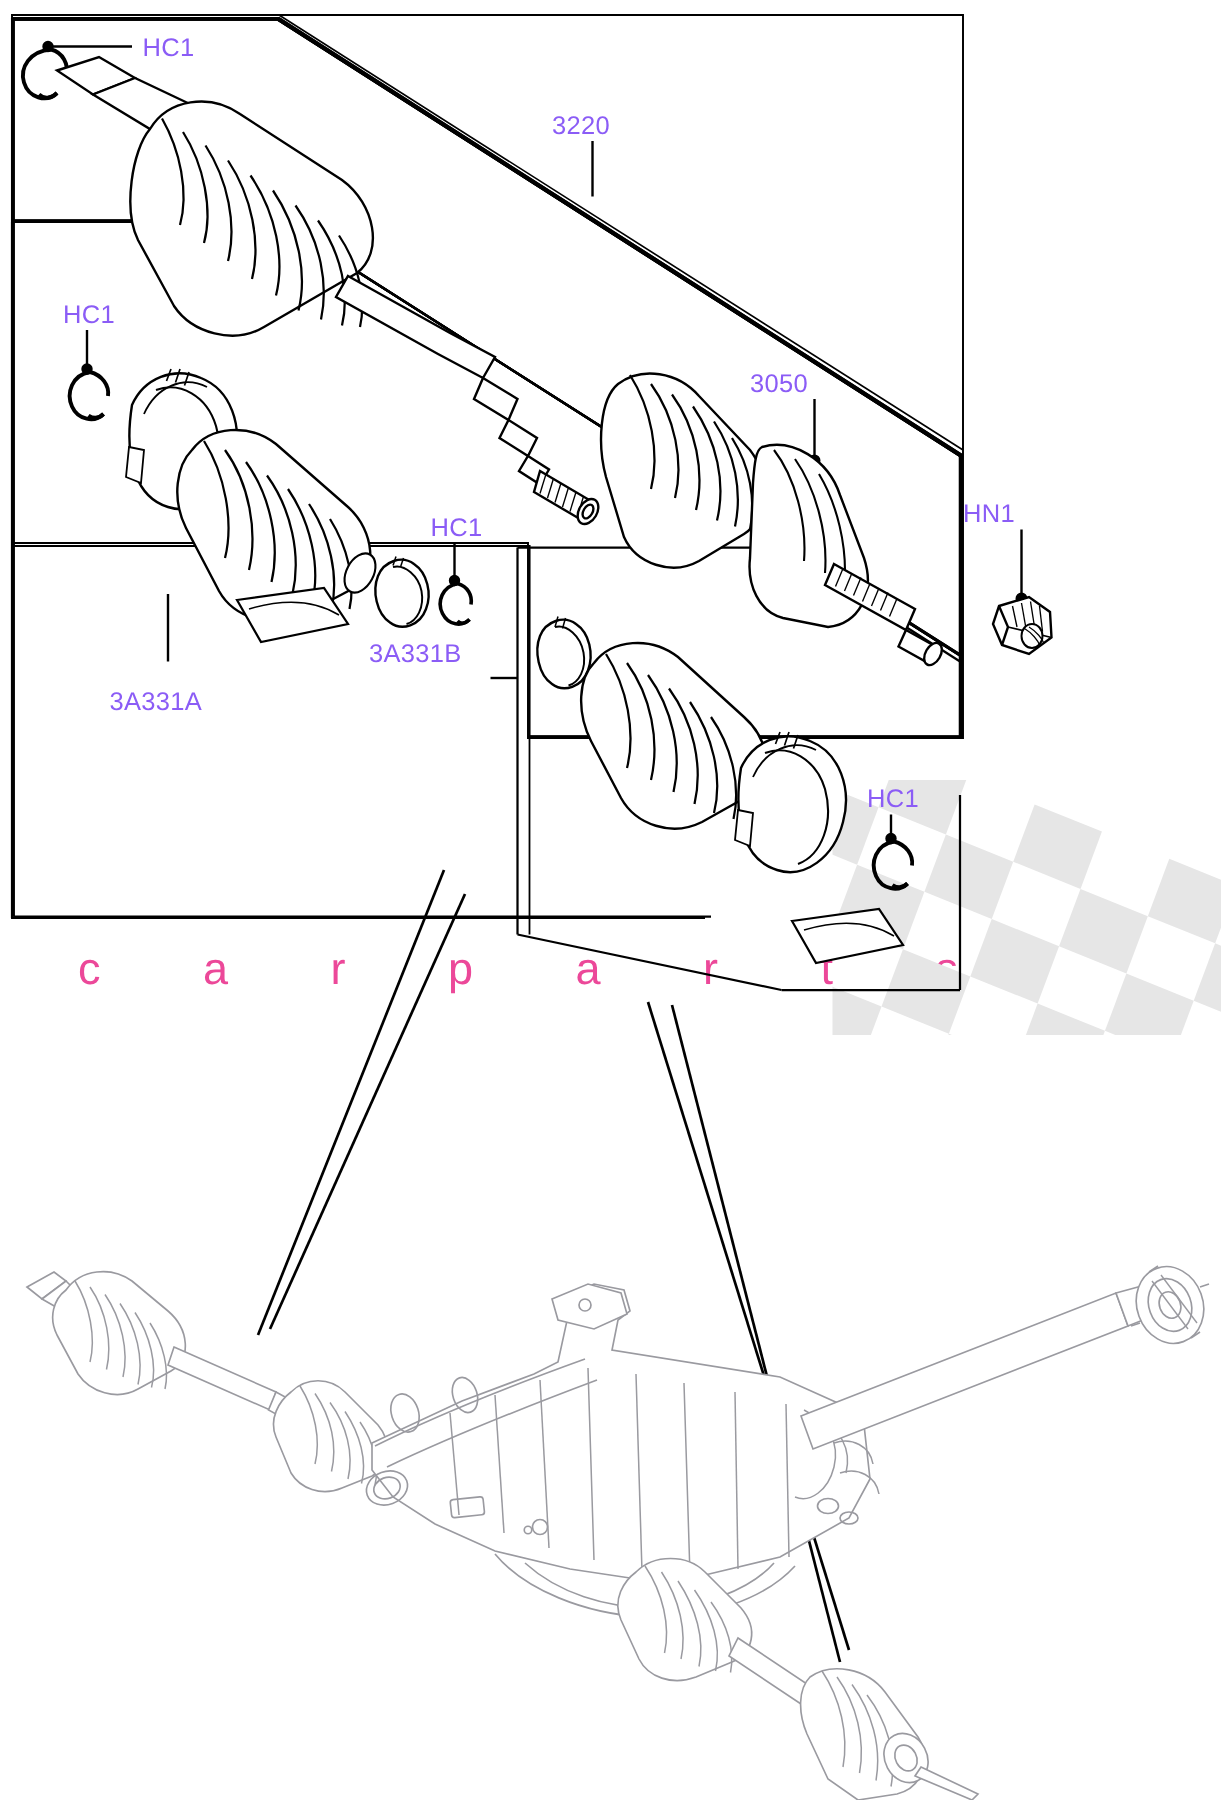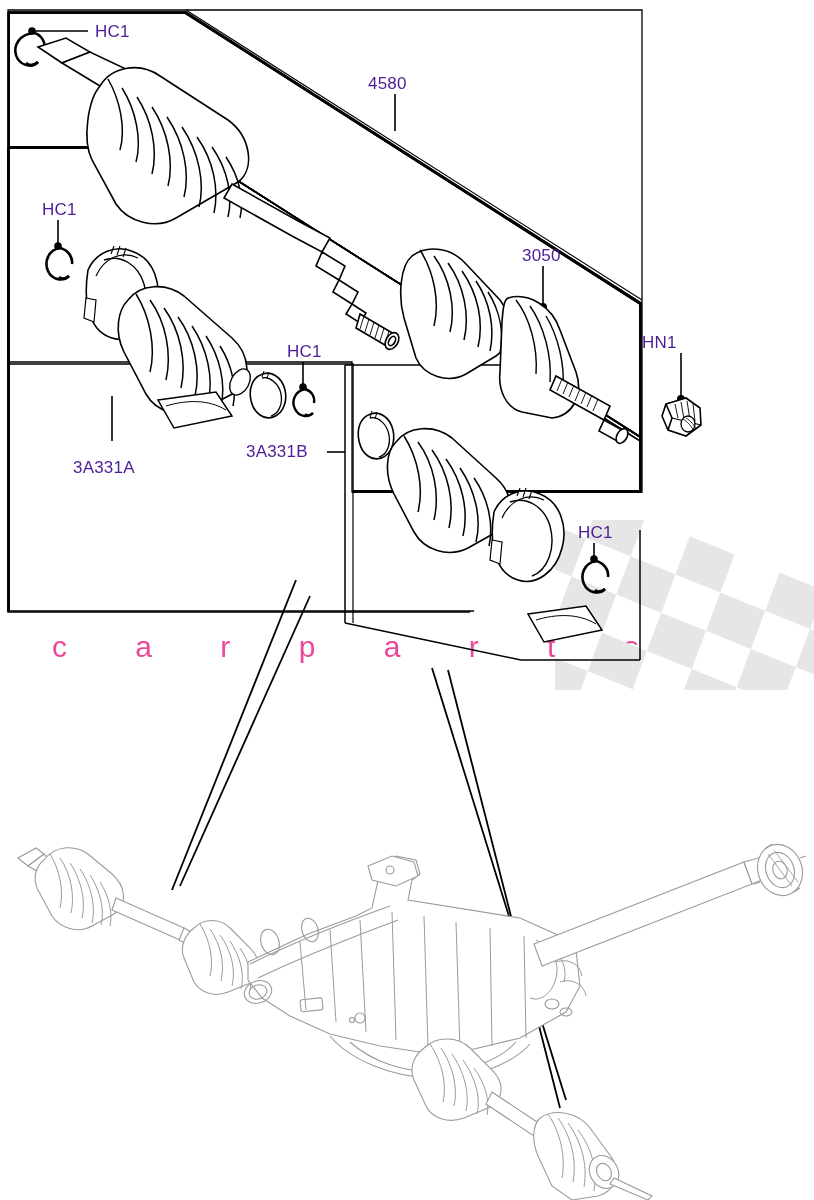--- a/index.html
+++ b/index.html
@@ -1,20 +1,20 @@
 <!DOCTYPE html>
 <html><head>
 <meta charset="utf-8">
 <style>
   html,body{margin:0;padding:0;background:#ffffff;}
   body{width:814px;height:1200px;overflow:hidden;
        font-family:"Liberation Sans","DejaVu Sans",sans-serif;}
   #stage{position:relative;width:814px;height:1200px;background:#fff;}
   #stage svg{position:absolute;left:0;top:0;}
-  .lbl{position:absolute;color:#4c1d95;font-size:17px;font-weight:400;
+  .lbl{position:absolute;color:#8b5cf6;font-size:17px;font-weight:400;
        font-family:"Liberation Sans","DejaVu Sans",sans-serif;
        letter-spacing:.2px;white-space:nowrap;}
   .wm-scuderia{position:absolute;left:46px;top:530px;font-size:104px;
        font-weight:700;color:#fadbdb;letter-spacing:-1px;line-height:1;
        font-family:"Liberation Sans","DejaVu Sans",sans-serif;}
   .wm-carparts{position:absolute;left:52px;top:632px;font-size:30px;
        font-weight:400;color:#ec4899;letter-spacing:30px;line-height:1;
        font-family:Liberation Sans, sans-serif;text-align:right;}
 </style>
 </head>
@@ -532,22 +532,22 @@
           </g>
           <ellipse cx="604" cy="1172" rx="14" ry="17" transform="rotate(-28 604 1172)" fill="#fff"></ellipse>
           <ellipse cx="604" cy="1172" rx="7" ry="9" transform="rotate(-28 604 1172)" fill="#fff"></ellipse>
           <path d="M614,1178 L652,1196 L648,1200 L610,1184 Z" fill="#fff"></path>
         </g>
       </g>
     </g>
   </svg>
 
   <div class="lbl" style="left:95px;top:22px">HC1</div>
-  <div class="lbl" style="left:368px;top:74px">4580</div>
+  <div class="lbl" style="left:368px;top:74px">3220</div>
   <div class="lbl" style="left:42px;top:200px">HC1</div>
-  <div class="lbl" style="left:522px;top:246px">3050</div>
+  <div class="lbl" style="left:500px;top:246px">3050</div>
   <div class="lbl" style="left:642px;top:333px">HN1</div>
   <div class="lbl" style="left:287px;top:342px">HC1</div>
   <div class="lbl" style="left:73px;top:458px">3A331A</div>
-  <div class="lbl" style="left:246px;top:442px">3A331B</div>
+  <div class="lbl" style="left:246px;top:426px">3A331B</div>
   <div class="lbl" style="left:578px;top:523px">HC1</div>
 
 </div>
 
 </body></html>

